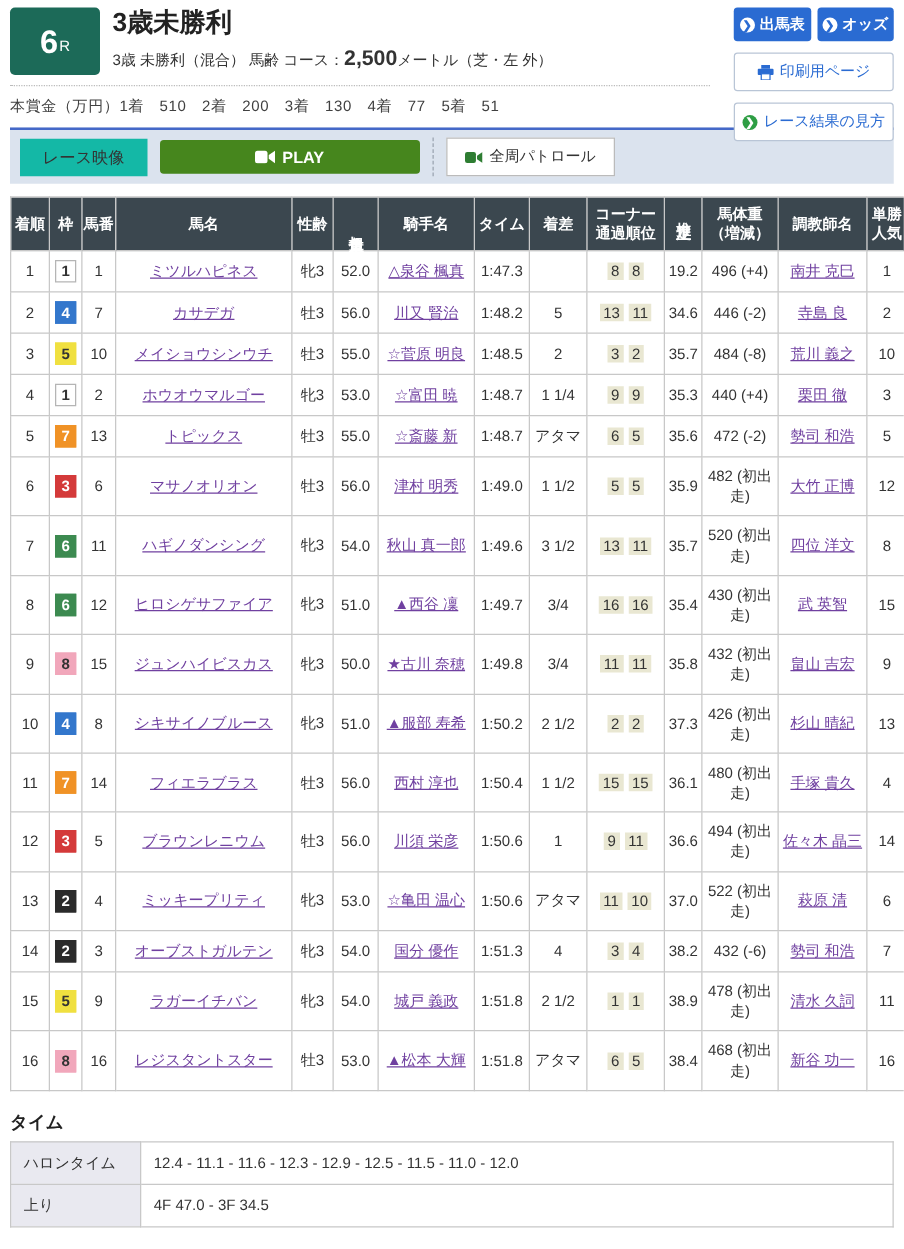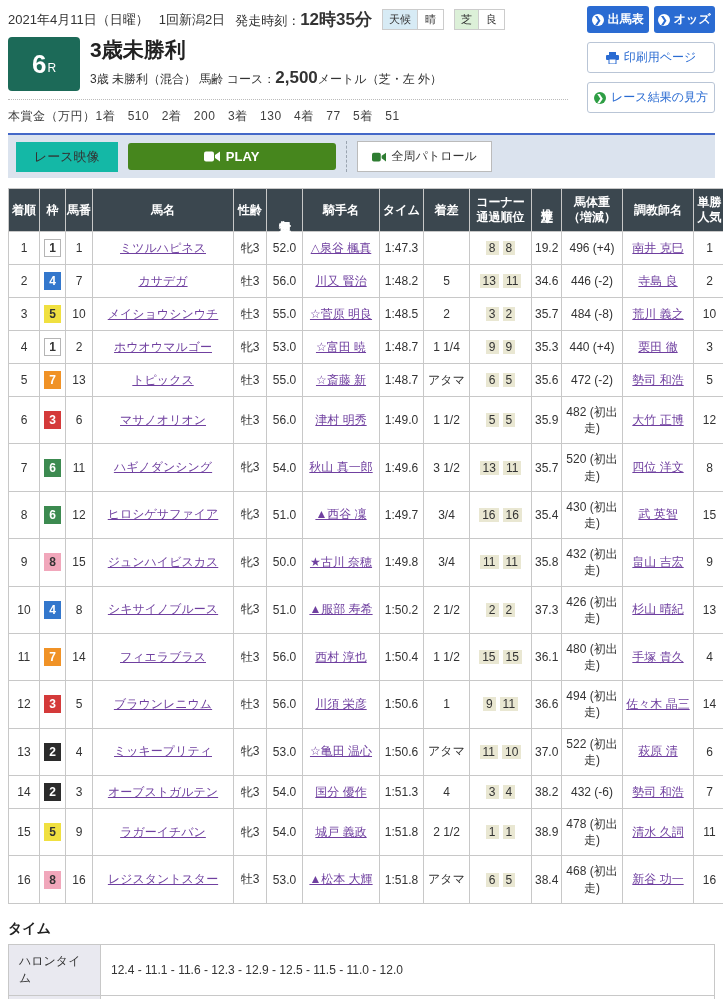--- a/index.html
+++ b/index.html
@@ -62,21 +62,21 @@
   td.bw { text-align:left; padding-left:5px; word-break:break-all; line-height:1.35; }
   a.lnk { color:#7040a0; text-decoration:underline; }
   .waku { display:inline-block; min-width:17px; padding:1px 0; font-weight:bold; font-size:12px;
           border:1px solid #b5b5b5; }
   .chip { display:inline-block; background:#e9e7d2; padding:0 3px; margin:0 2px; }
 
   
   .sec-title { font-size:14px; font-weight:bold; margin:16px 0 6px; color:#222; }
   table.kv { width:100%; border-collapse:collapse; }
   table.kv td { border:1px solid #c8c8c8; font-size:12px; padding:8px 10px; background:#fff; }
-  table.kv td.lbl { background:#e9e9f0; width:92px;margin-left:47px; }
+  table.kv td.lbl { background:#e9e9f0; width:104px;margin-left:47px; }
 </style>
 </head>
 <body>
 
 <div class="page">
 
   <div class="top-actions">
     <div class="blue-row">
       <button class="btn-blue">
         <span class="circ">❯</span>
@@ -94,35 +94,20 @@
           <rect x="3" y="7" width="7" height="5" fill="#fff" stroke="#2a6bd2"></rect>
         </svg>
       <span>印刷用ページ</span>
     </button>
     <button class="btn-white">
       <span class="circ green">❯</span>
       <span>レース結果の見方</span>
     </button>
   </div>
 
-  <div class="date-row">
-    <span>2021年4月11日（日曜）</span>
-    <span>1回新潟2日</span>
-    <span>
-      <span>発走時刻：</span><span class="start-time">12時35分</span>
-    </span>
-    <span class="badge-pair">
-      <span class="k k-weather">天候</span>
-      <span class="v">晴</span>
-    </span>
-    <span class="badge-pair">
-      <span class="k k-turf">芝</span>
-      <span class="v">良</span>
-    </span>
-  </div>
 
   <div class="race-head">
     <div class="race-badge">
       <span class="n">6</span>
       <span class="r">R</span>
     </div>
     <div>
       <div class="race-title">3歳未勝利</div>
       <div class="race-sub">
         <span>3歳 未勝利（混合） 馬齢 コース：</span><span class="dist">2,500</span><span>メートル（芝・左 外）</span>

